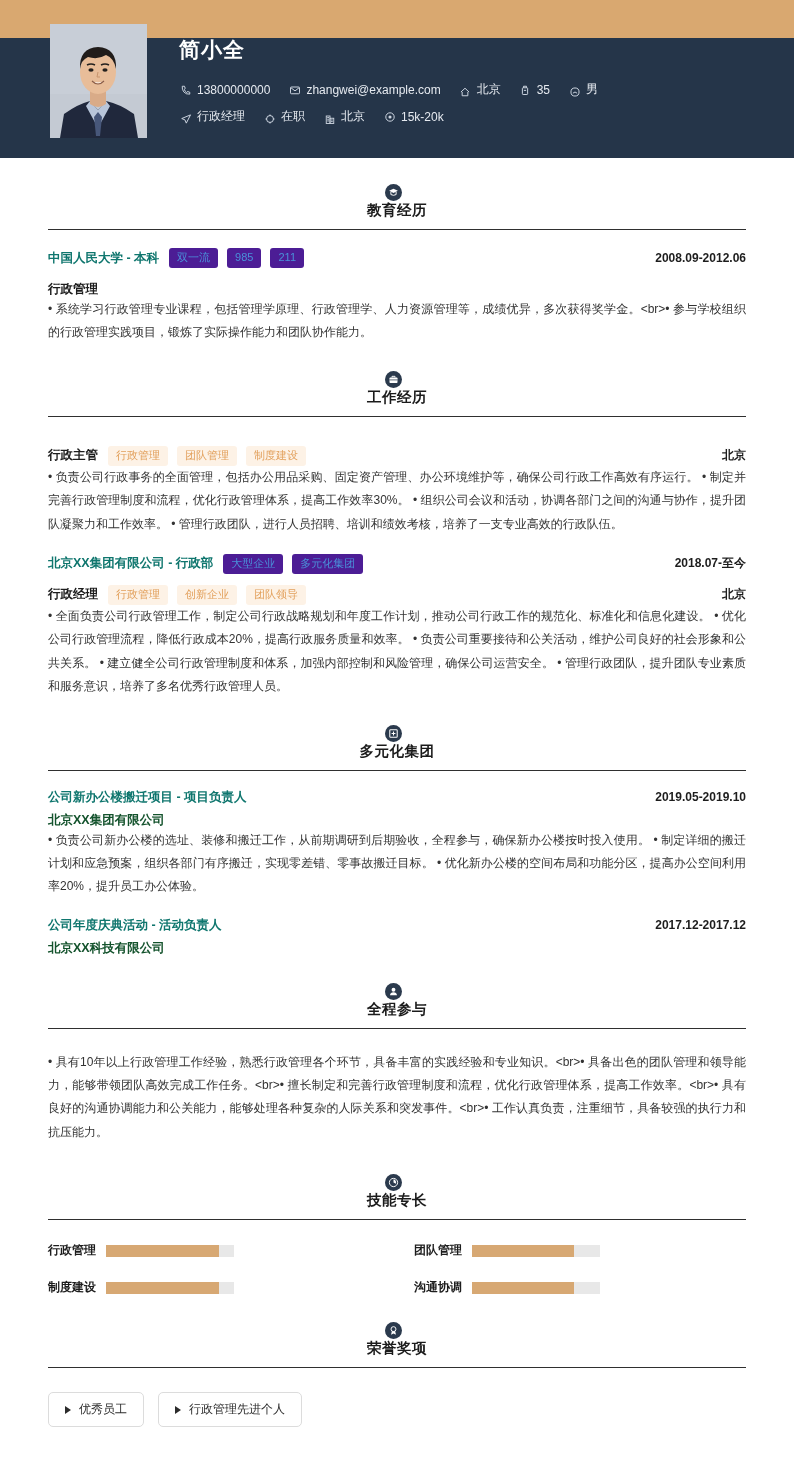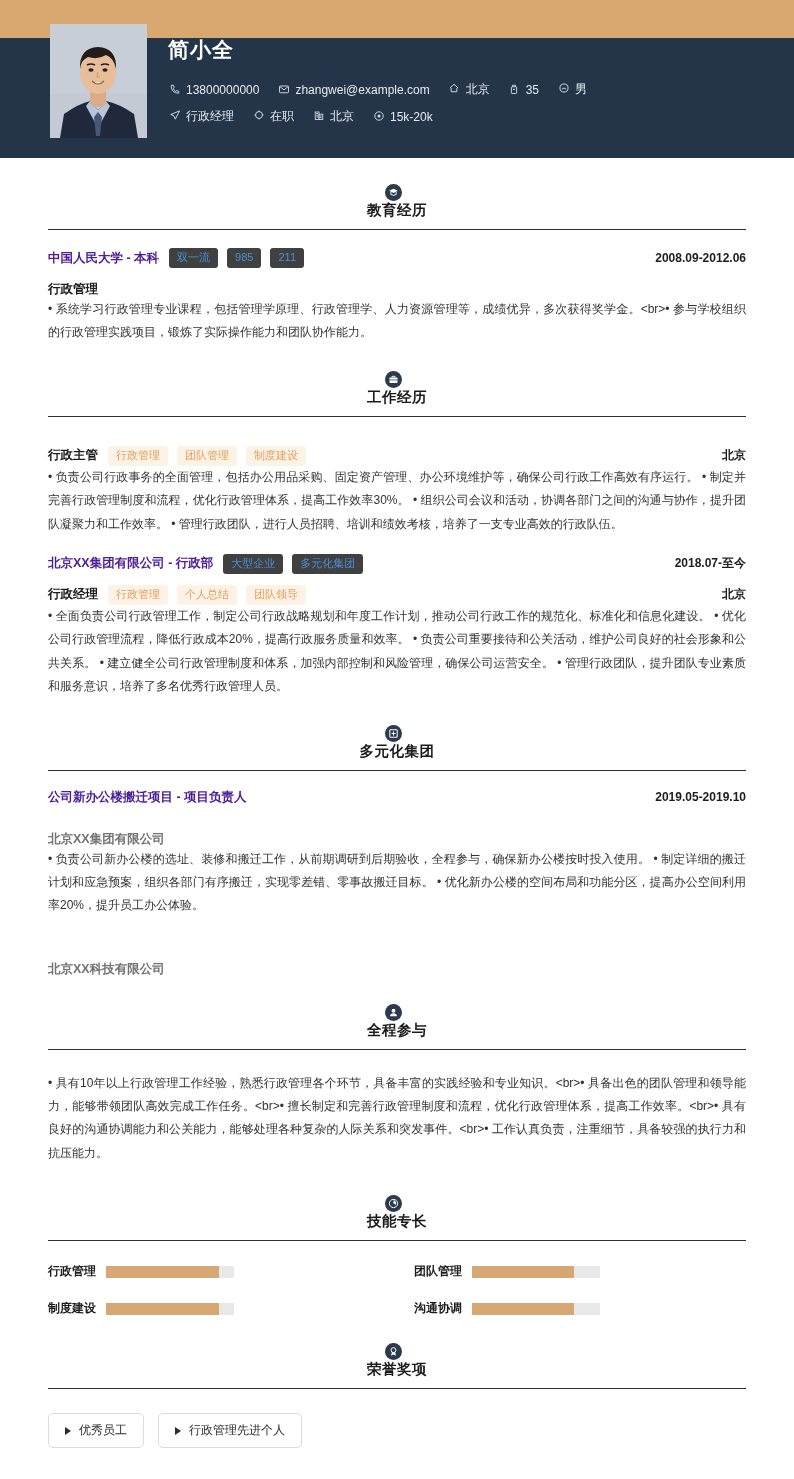--- a/index.html
+++ b/index.html
@@ -40,40 +40,40 @@
     width: 97px;
     height: 114px;
     background: #c9ced6;
     overflow: hidden;
     z-index: 5;
   }
   .photo-svg { display: block; width: 97px; height: 114px; }
 
   .header-body {
     position: absolute;
-    left: 168px;
+    left: 179px;
     top: 36px;
     right: 40px;
   }
   .name {
     font-size: 21px;
     font-weight: bold;
     color: #ffffff;
     letter-spacing: 1px;
     margin-bottom: 17px;
   }
   .meta-row {
     display: flex;
     flex-wrap: wrap;
     align-items: center;
     margin-bottom: 10px;
   }
   .meta-item {
     display: flex;
-    align-items: flex-start;
+    align-items: flex-end;
     color: #e6eaf0;
     font-size: 12px;
     margin-right: 18px;
     white-space: nowrap;
   }
   .meta-item .mi-icon {
     display: inline-flex;
     align-items: center;
     justify-content: center;
     width: 13px;
@@ -122,21 +122,21 @@
   }
   .entry-left {
     display: flex;
     align-items: center;
     flex-wrap: wrap;
     min-width: 0;
   }
   .entry-title {
     font-size: 12.5px;
     font-weight: bold;
-    color: #4c1d95;
+    color: #0f766e;
     margin-right: 10px;
   }
   .entry-date {
     font-size: 12px;
     font-weight: bold;
     color: #1d1d1d;
     white-space: nowrap;
     padding-left: 12px;
   }
   .entry-sub {
@@ -146,36 +146,36 @@
     margin-right: 10px;
   }
   .entry-loc {
     font-size: 12px;
     font-weight: bold;
     color: #1d1d1d;
     white-space: nowrap;
   }
   .sub-row { margin-top: 11px; }
   .entry-org {
-    margin-top: 25px;
+    margin-top: 6px;
     font-size: 12.5px;
     font-weight: bold;
-    color: #737373;
+    color: #14532d;
   }
 
   .tag {
     display: inline-block;
     font-size: 11px;
     line-height: 1;
     padding: 4px 8px 5px 8px;
     border-radius: 3px;
     margin-right: 9px;
     white-space: nowrap;
   }
-  .tag-blue { background: #404040; color: #4a90d9; }
+  .tag-blue { background: #4c1d95; color: #4a90d9; }
   .tag-orange { background: #fdf2e6; color: #e2a05c; }
 
   .desc {
     font-size: 12px;
     line-height: 1.95;
     color: #333333;
     text-align: justify;
   }
 
   
@@ -429,21 +429,21 @@
             <span class="entry-title">北京XX集团有限公司 - 行政部</span>
             <span class="tag tag-blue">大型企业</span>
             <span class="tag tag-blue">多元化集团</span>
           </div>
           <div class="entry-date">2018.07-至今</div>
         </div>
         <div class="entry-row sub-row">
           <div class="entry-left">
             <span class="entry-sub">行政经理</span>
             <span class="tag tag-orange">行政管理</span>
-            <span class="tag tag-orange">个人总结</span>
+            <span class="tag tag-orange">创新企业</span>
             <span class="tag tag-orange">团队领导</span>
           </div>
           <div class="entry-loc">北京</div>
         </div>
         <div class="desc">• 全面负责公司行政管理工作，制定公司行政战略规划和年度工作计划，推动公司行政工作的规范化、标准化和信息化建设。 • 优化公司行政管理流程，降低行政成本20%，提高行政服务质量和效率。 • 负责公司重要接待和公关活动，维护公司良好的社会形象和公共关系。 • 建立健全公司行政管理制度和体系，加强内部控制和风险管理，确保公司运营安全。 • 管理行政团队，提升团队专业素质和服务意识，培养了多名优秀行政管理人员。</div>
       </div>
     </div>
 
     <div class="section">
       <div class="section-head">
@@ -461,20 +461,26 @@
           <div class="entry-left">
             <span class="entry-title">公司新办公楼搬迁项目 - 项目负责人</span>
           </div>
           <div class="entry-date">2019.05-2019.10</div>
         </div>
         <div class="entry-org">北京XX集团有限公司</div>
         <div class="desc">• 负责公司新办公楼的选址、装修和搬迁工作，从前期调研到后期验收，全程参与，确保新办公楼按时投入使用。 • 制定详细的搬迁计划和应急预案，组织各部门有序搬迁，实现零差错、零事故搬迁目标。 • 优化新办公楼的空间布局和功能分区，提高办公空间利用率20%，提升员工办公体验。</div>
       </div>
 
       <div class="entry">
+        <div class="entry-row">
+          <div class="entry-left">
+            <span class="entry-title">公司年度庆典活动 - 活动负责人</span>
+          </div>
+          <div class="entry-date">2017.12-2017.12</div>
+        </div>
         <div class="entry-org">北京XX科技有限公司</div>
       </div>
     </div>
 
     <div class="section">
       <div class="section-head">
         <span class="section-badge">
           <svg width="11" height="11" viewBox="0 0 16 16" fill="#ffffff">
             <circle cx="8" cy="5.4" r="2.8"></circle>
             <path d="M2.9 13.6 Q3.4 9.1 8 9.1 Q12.6 9.1 13.1 13.6 Z"></path>

